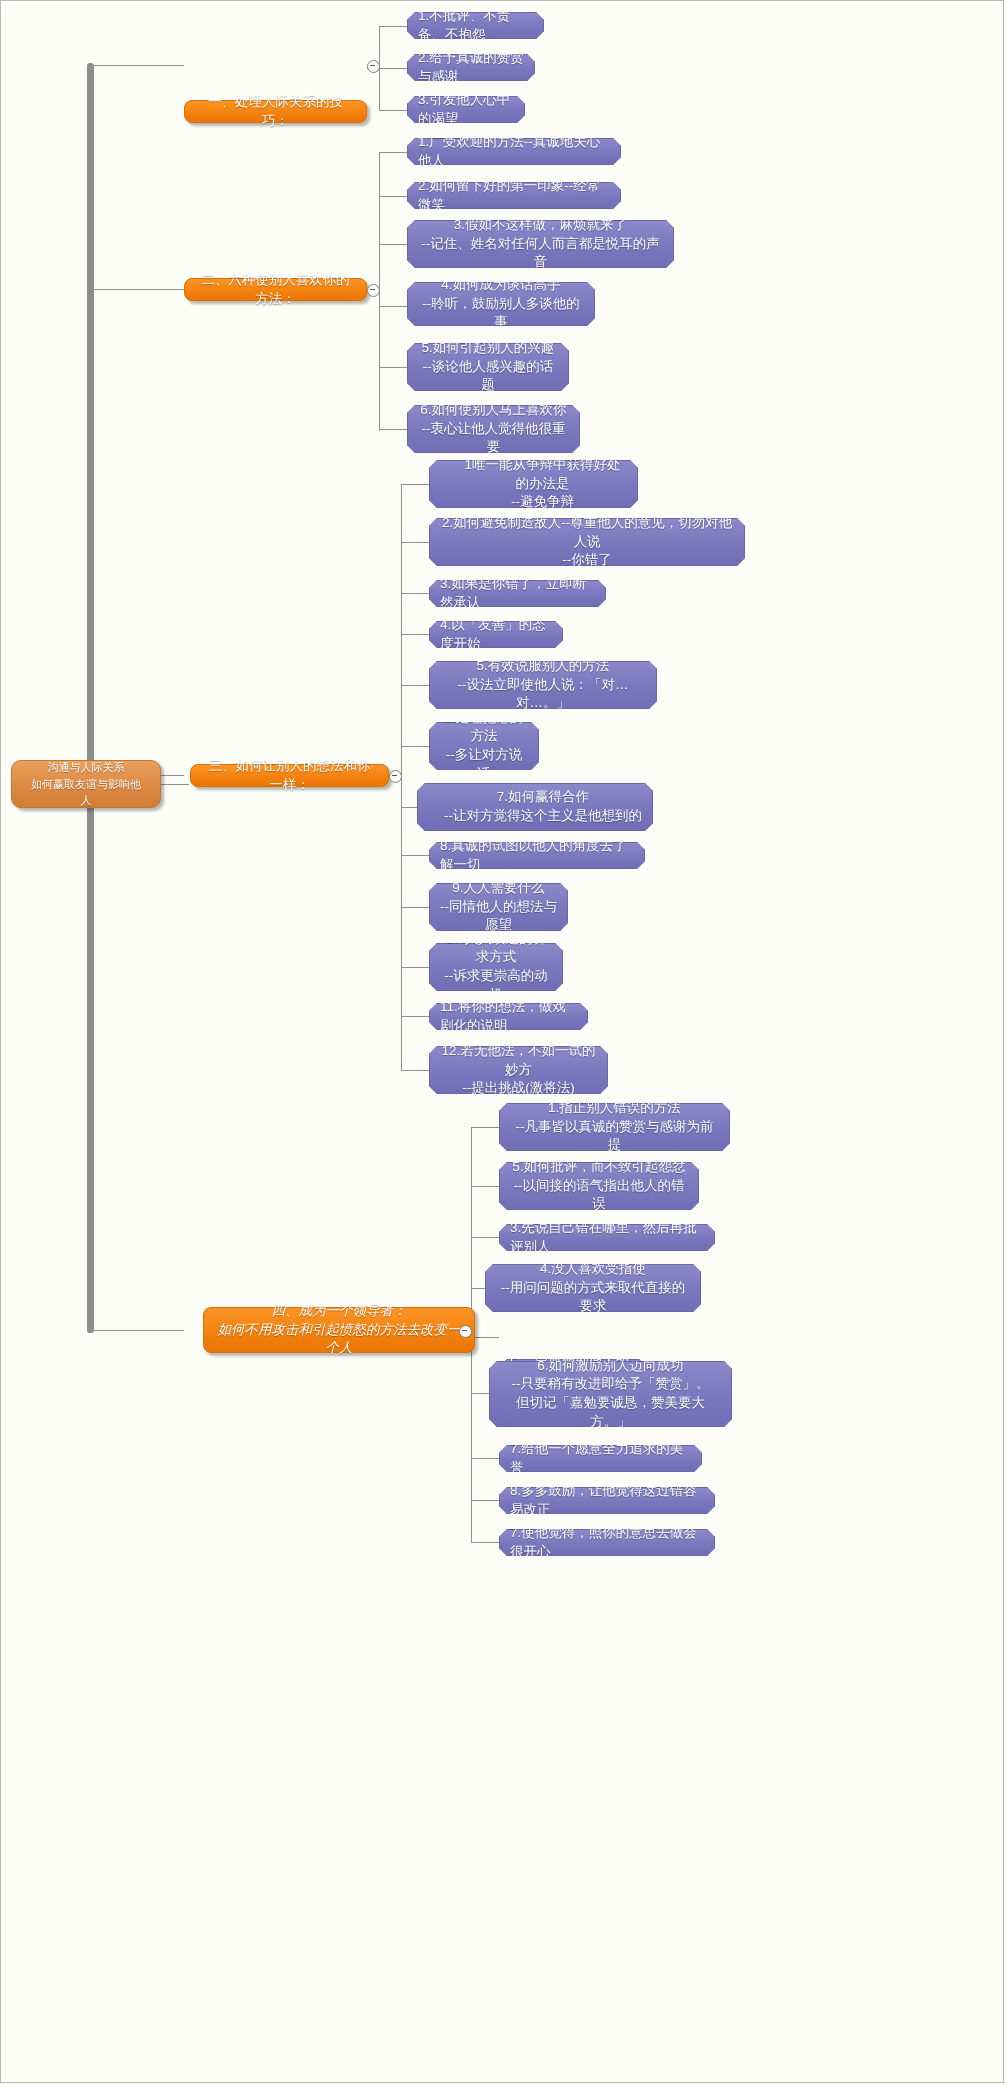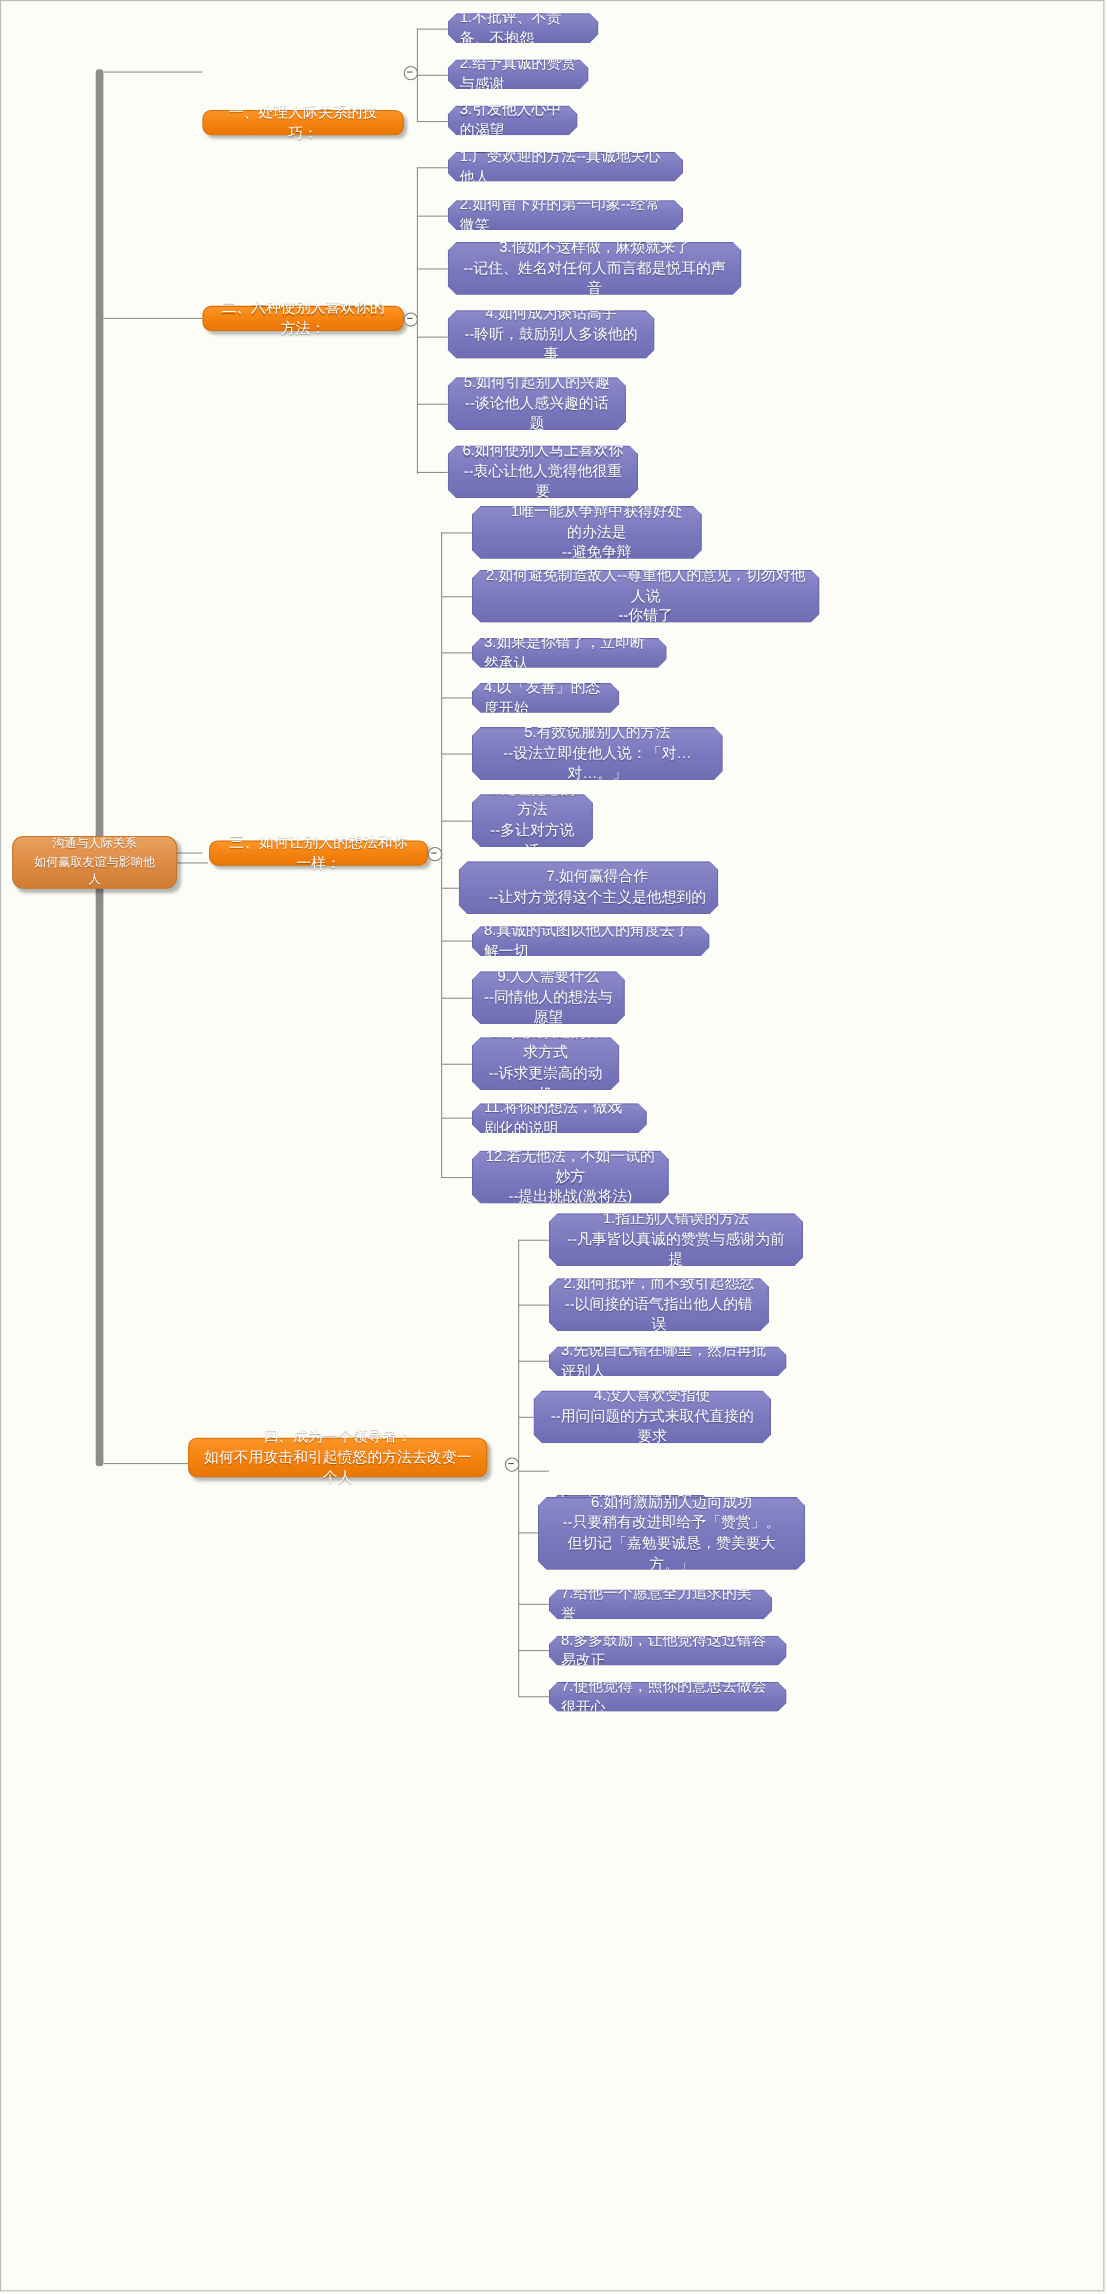--- a/index.html
+++ b/index.html
@@ -229,32 +229,32 @@
 --诉求更崇高的动机</span>
   </div>
   <div class="node leaf left" style="left:428px;top:1002px;width:159px;height:27px;">
     <span>11.将你的想法，做戏剧化的说明</span>
   </div>
   <div class="node leaf" style="left:428px;top:1045px;width:179px;height:48px;">
     <span>12.若无他法，不如一试的妙方
 --提出挑战(激将法)</span>
   </div>
 
-  <div class="node branch" style="left:170px;top:1306px;width:272px;height:36px;">
+  <div class="node branch" style="left:202px;top:1306px;width:272px;height:46px;font-style:italic;">
     <span style="display:block;white-space:pre-line;">四、成为一个领导者：
 如何不用攻击和引起愤怒的方法去改变一个人</span>
   </div>
   <div class="toggle" style="left:458px;top:1324px;"></div>
 
   <div class="node leaf" style="left:498px;top:1102px;width:231px;height:48px;">
     <span>1.指正别人错误的方法
 --凡事皆以真诚的赞赏与感谢为前提</span>
   </div>
   <div class="node leaf" style="left:498px;top:1161px;width:200px;height:48px;">
-    <span>2.如何批评，而不致引起怨忿
+    <span>5.如何批评，而不致引起怨忿
 --以间接的语气指出他人的错误</span>
   </div>
   <div class="node leaf left" style="left:498px;top:1223px;width:216px;height:27px;">
     <span>3.先说自己错在哪里，然后再批评别人</span>
   </div>
   <div class="node leaf" style="left:484px;top:1263px;width:216px;height:48px;">
     <span>4.没人喜欢受指使
 --用问问题的方式来取代直接的要求</span>
   </div>
   <div class="node leaf left" style="left:498px;top:1323px;width:148px;height:27px;margin-top:35px;">

